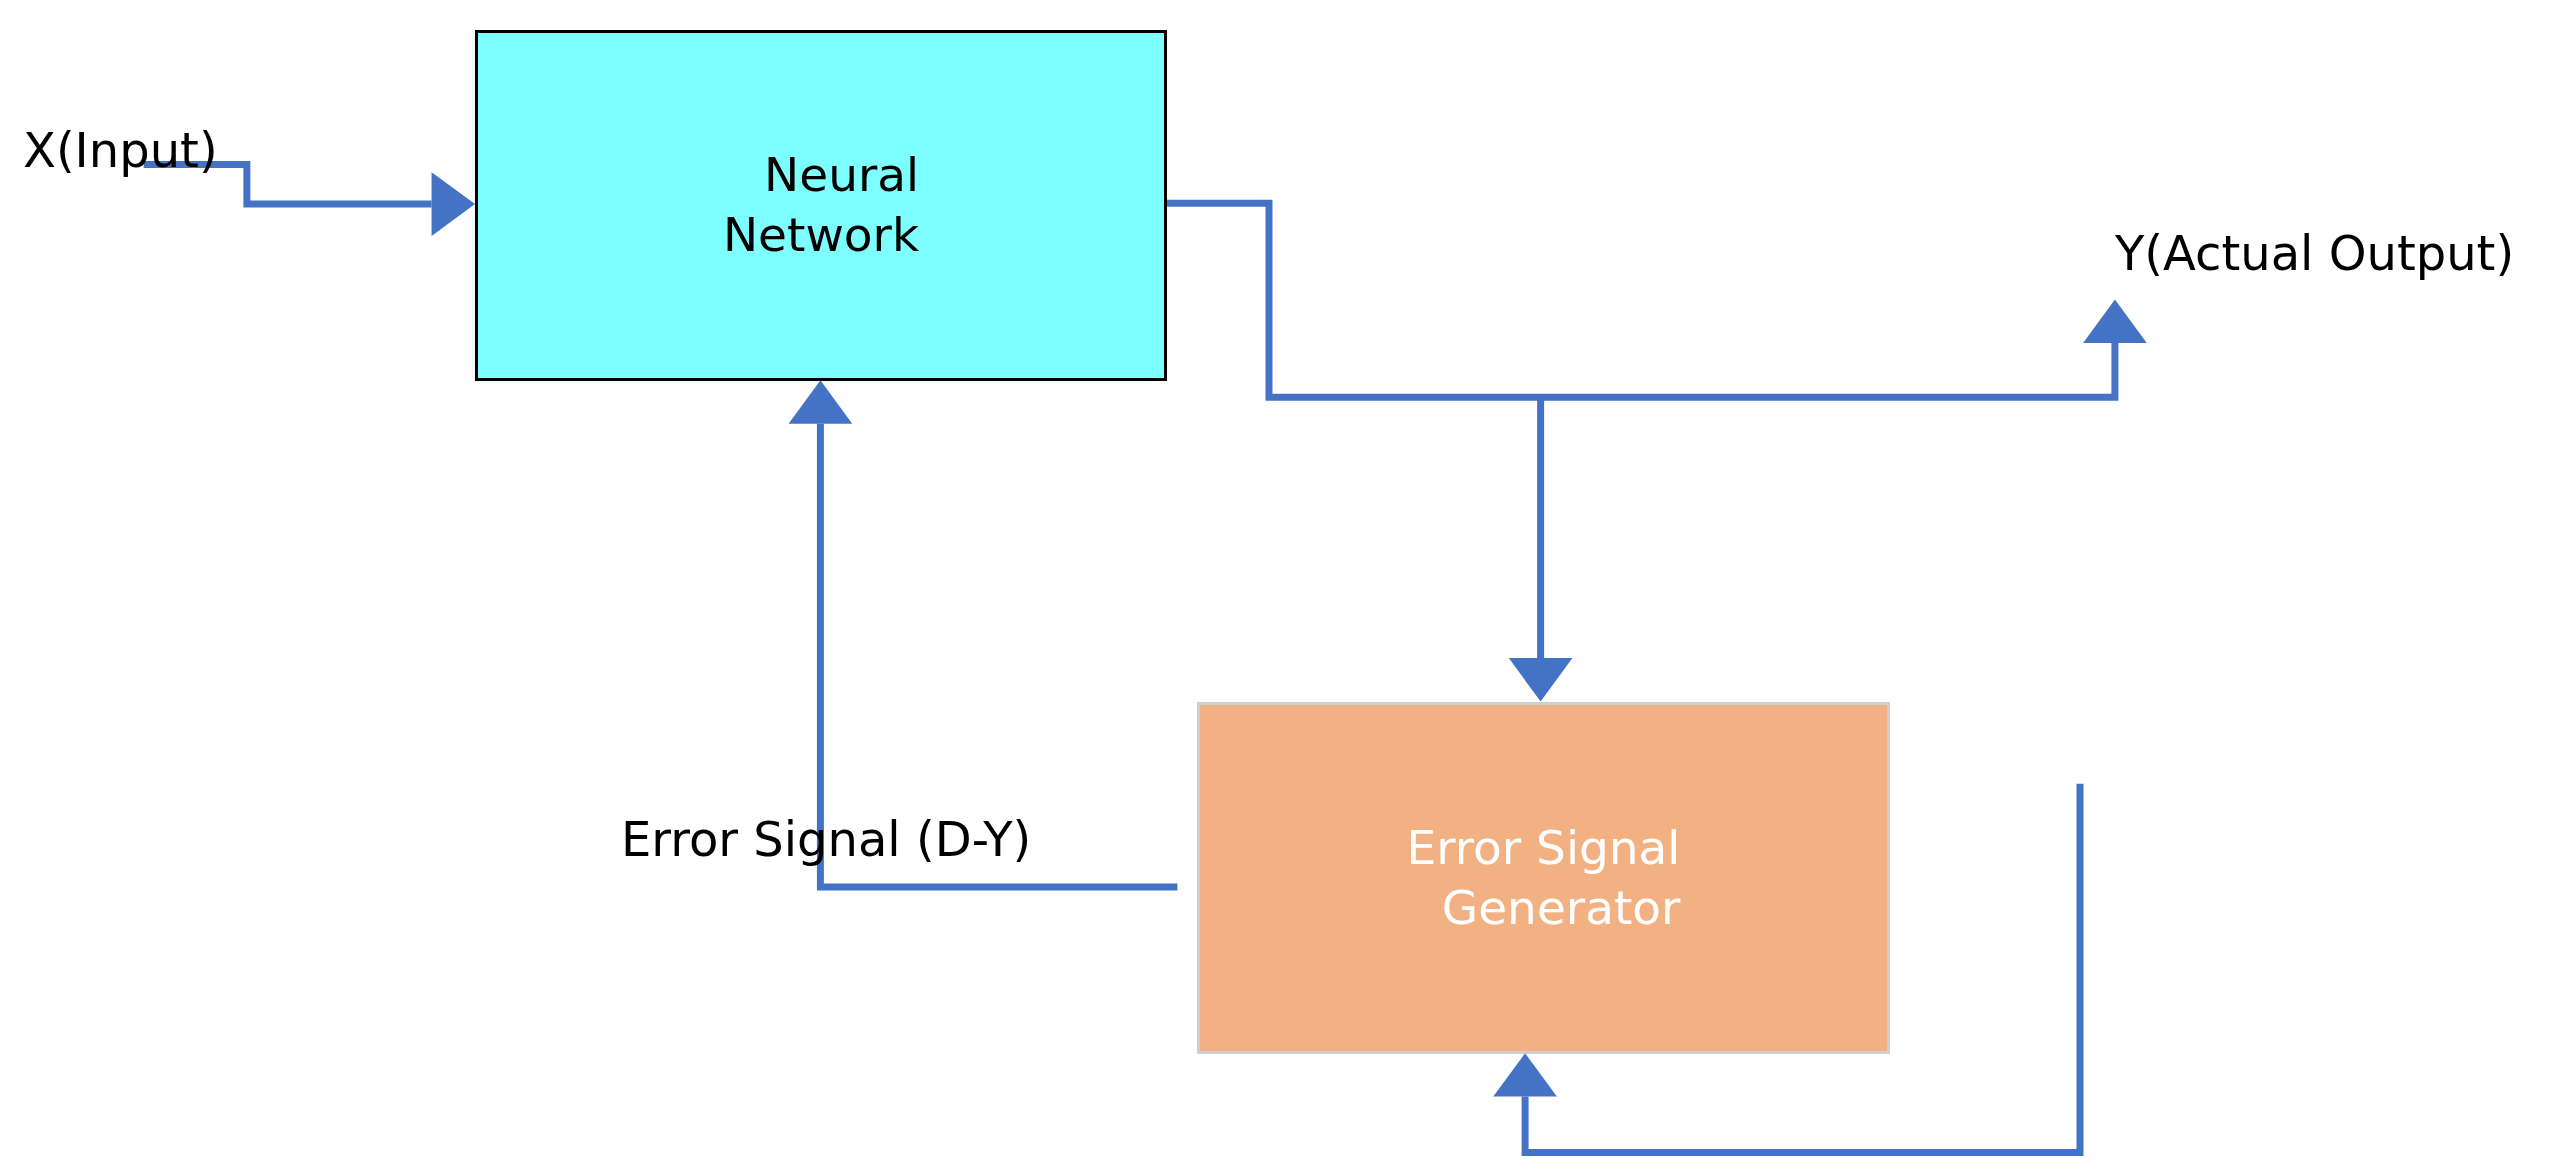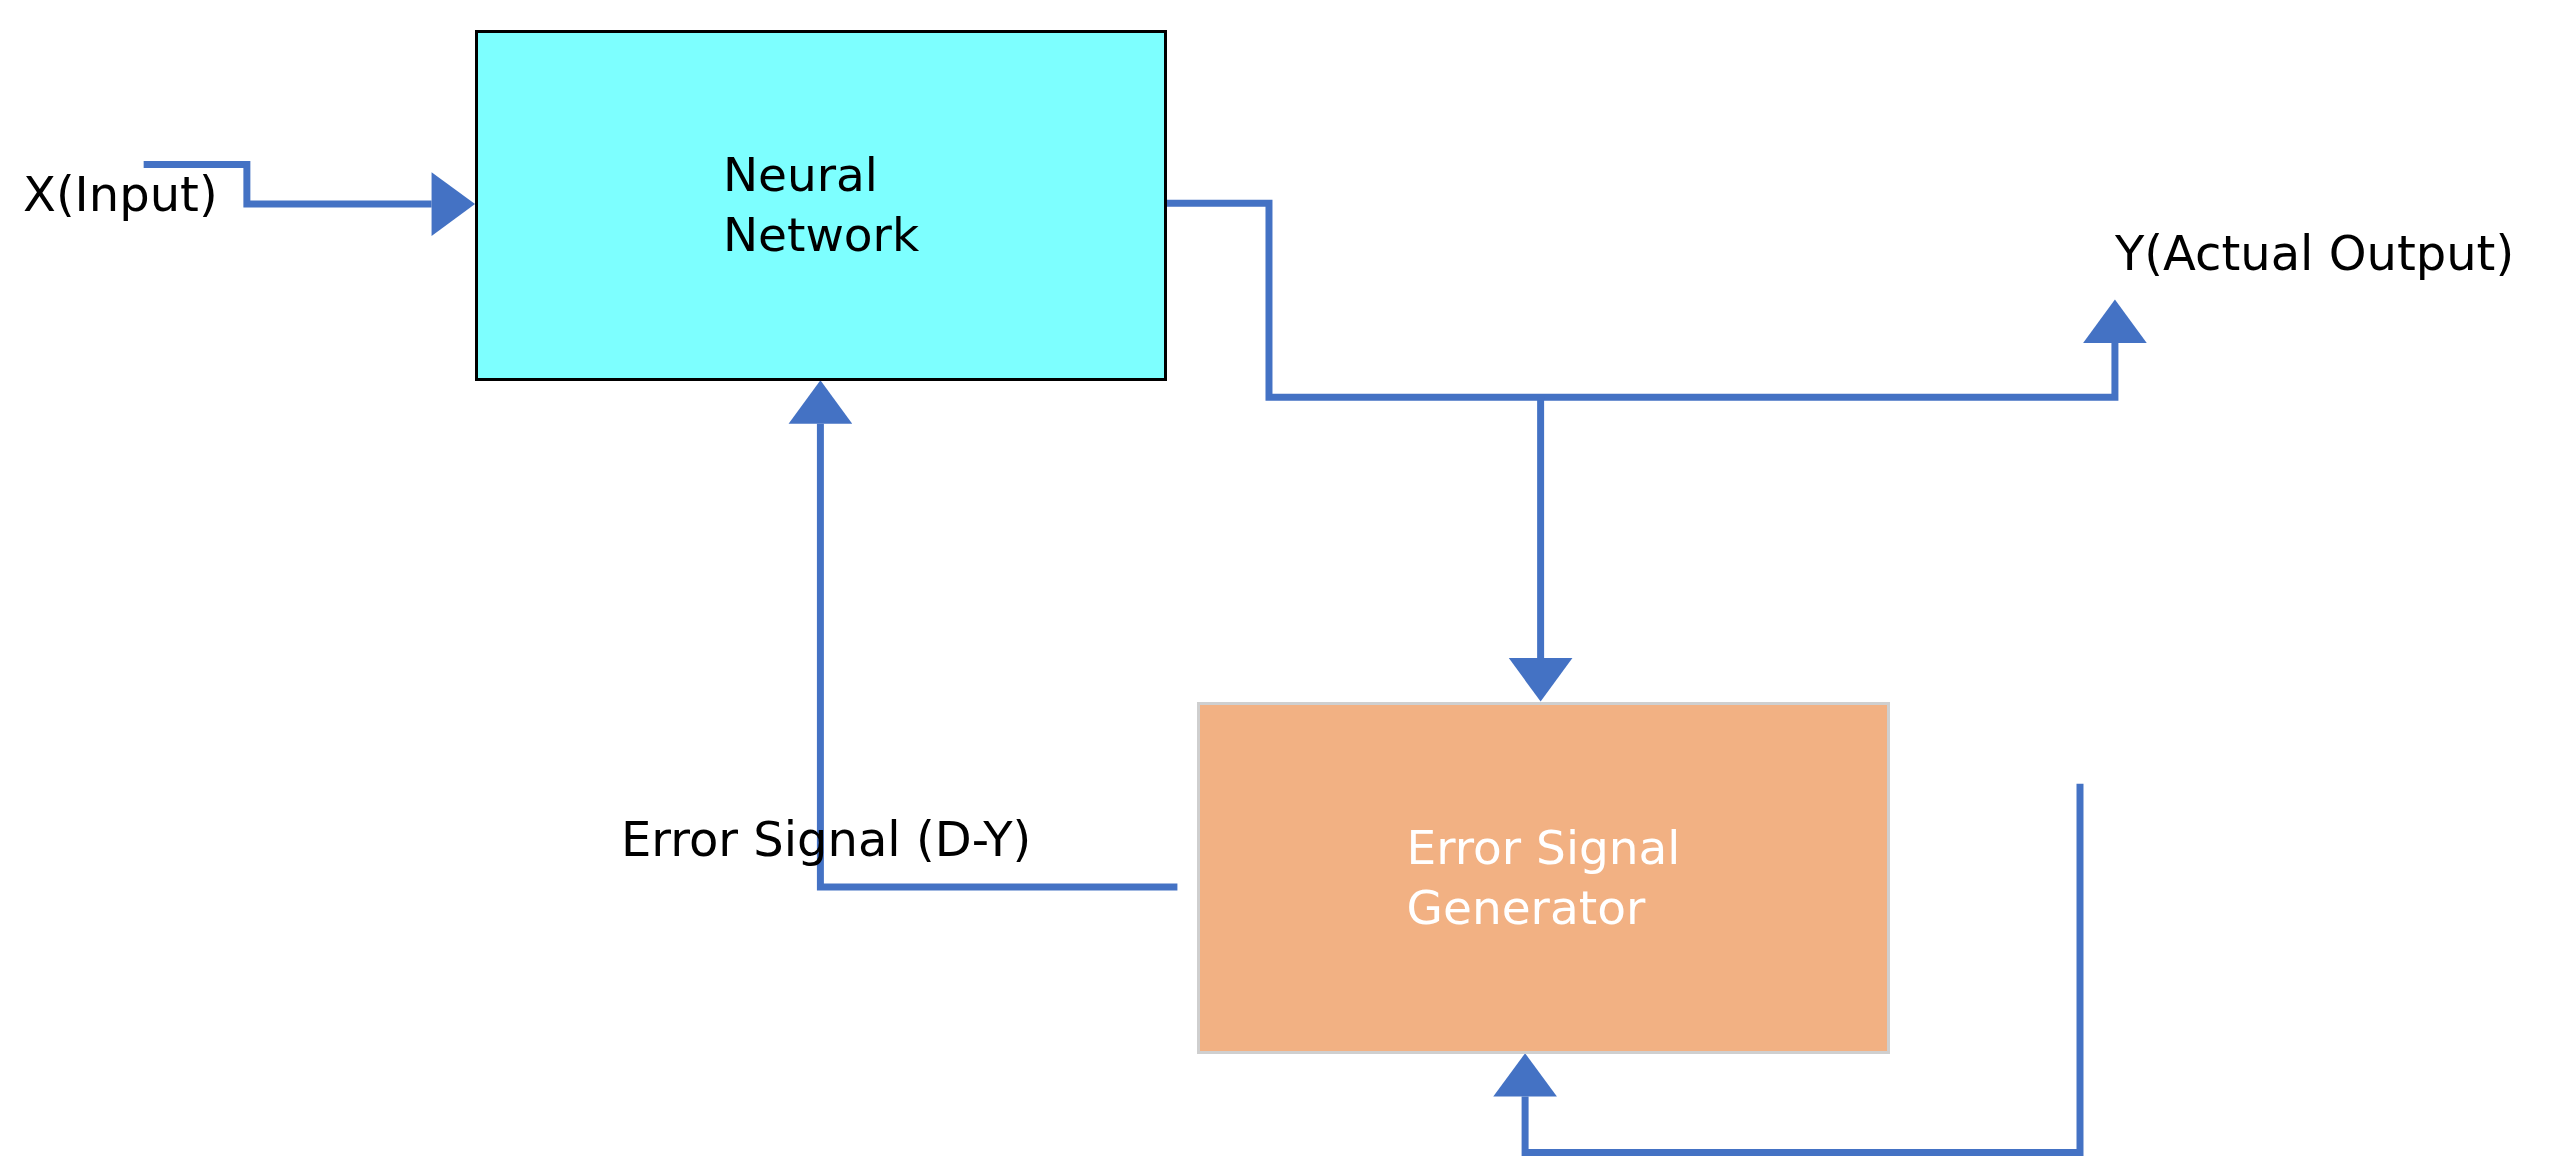--- a/index.html
+++ b/index.html
@@ -23,21 +23,21 @@
     top: 0;
     width: 2576px;
     height: 1175px;
   }
   .node {
     position: absolute;
     box-sizing: border-box;
     display: flex;
     align-items: center;
     justify-content: center;
-    text-align: left;
+    text-align: right;
     line-height: 1.28;
   }
   #node-nn {
     left: 475px;
     top: 29.5px;
     width: 692px;
     height: 351px;
     background: #7dffff;
     border: 3.9px solid #000000;
     color: #000000;
@@ -57,21 +57,21 @@
   .node-label {
     white-space: pre-line;
   }
   .wire-label {
     position: absolute;
     font-size: 48px;
     color: #000000;
     white-space: nowrap;
     line-height: 1;
   }
-  #label-x     { left: 23px;   top: 126px; margin-top: 44px; }
+  #label-x     { left: 23px;   top: 126px; }
   #label-y     { left: 2115px; top: 229px; }
   #label-err   { left: 621px;  top: 815px; text-align: right; }
   #label-d     { left: 2080px; top: 788px; }
 </style>
 </head>
 <body>
 
 <div id="canvas">
 
   <svg id="wires" viewBox="0 0 3319 1514" xmlns="http://www.w3.org/2000/svg">

